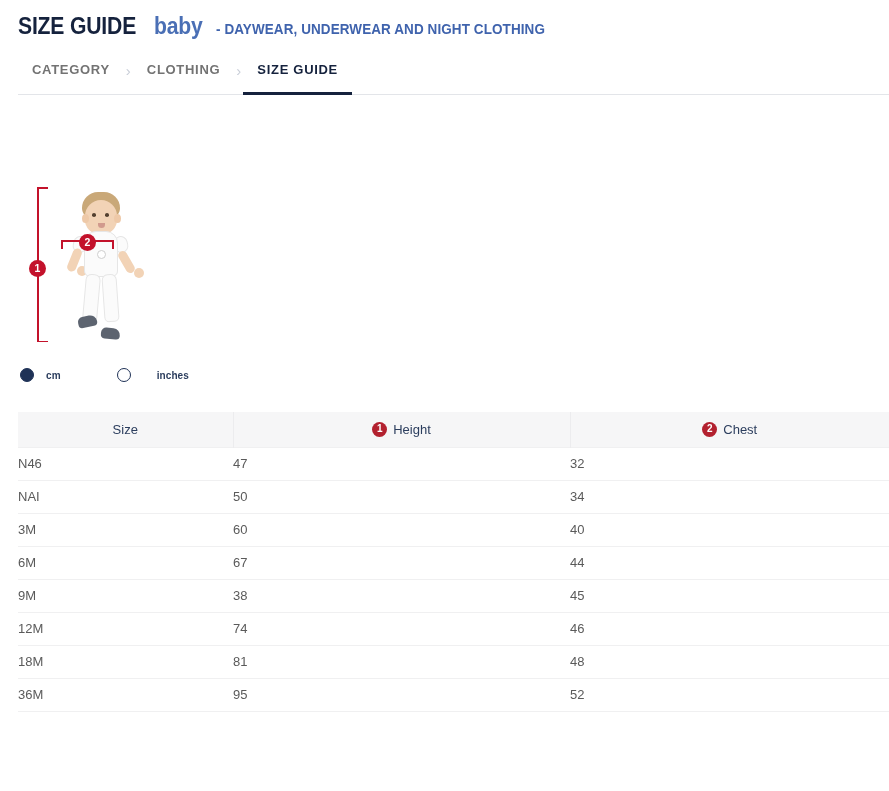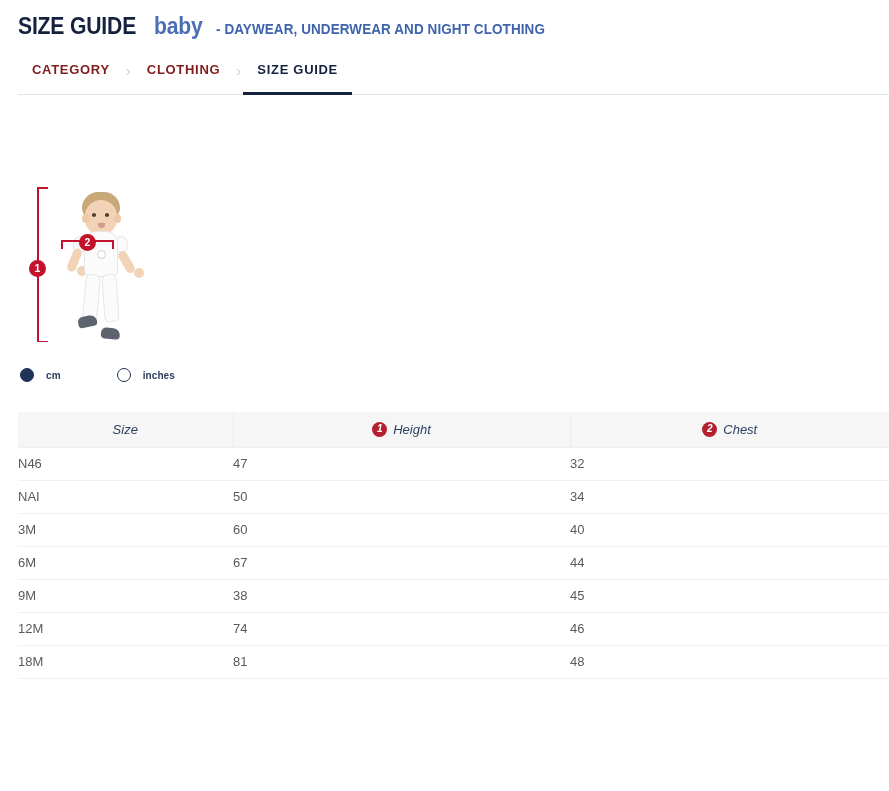--- a/index.html
+++ b/index.html
@@ -55,21 +55,21 @@
     display: flex;
     align-items: center;
     margin-top: 13px;
     padding-left: 18px;
     height: 34px;
   }
   .crumb {
     font-size: 13px;
     font-weight: bold;
     letter-spacing: 0.7px;
-    color: #7f1d1d;
+    color: #737373;
     padding: 0 14px;
     height: 34px;
     line-height: 34px;
     position: relative;
     cursor: pointer;
   }
   .crumb.active {
     color: #15223d;
   }
   .crumb.active::after {
@@ -269,21 +269,21 @@
     align-items: center;
     padding-left: 20px;
     margin-top: 12px;
     height: 22px;
   }
   .unit-opt {
     display: flex;
     align-items: center;
     cursor: pointer;
   }
-  .unit-opt + .unit-opt { margin-left: 56px; }
+  .unit-opt + .unit-opt { margin-left: 56px; gap: 14px; }
   .radio {
     width: 14px;
     height: 14px;
     border-radius: 50%;
     border: 1.6px solid #1f3257;
     background: #fff;
   }
   .radio.checked {
     background: #1f3257;
   }
@@ -323,21 +323,20 @@
   .size-table tbody tr:first-child td { border-top: 1px solid #f0f0f1; }
   .col-size   { width: 215px; }
   .col-height { width: 337px; }
   .col-chest  { width: 319px; }
 
   .th-inner {
     display: flex;
     align-items: flex-start;
     justify-content: center;
     gap: 6px;
-    font-style: italic;
   }
   .th-badge {
     width: 15px;
     height: 15px;
     border-radius: 50%;
     background: #b3212f;
     color: #fff;
     font-size: 10px;
     font-weight: bold;
     display: flex;
@@ -471,14 +470,19 @@
     <tr>
       <td>12M</td>
       <td>74</td>
       <td>46</td>
     </tr>
     <tr>
       <td>18M</td>
       <td>81</td>
       <td>48</td>
     </tr>
+    <tr>
+      <td>36M</td>
+      <td>95</td>
+      <td>52</td>
+    </tr>
   </tbody>
 </table>
 
 </body></html>

